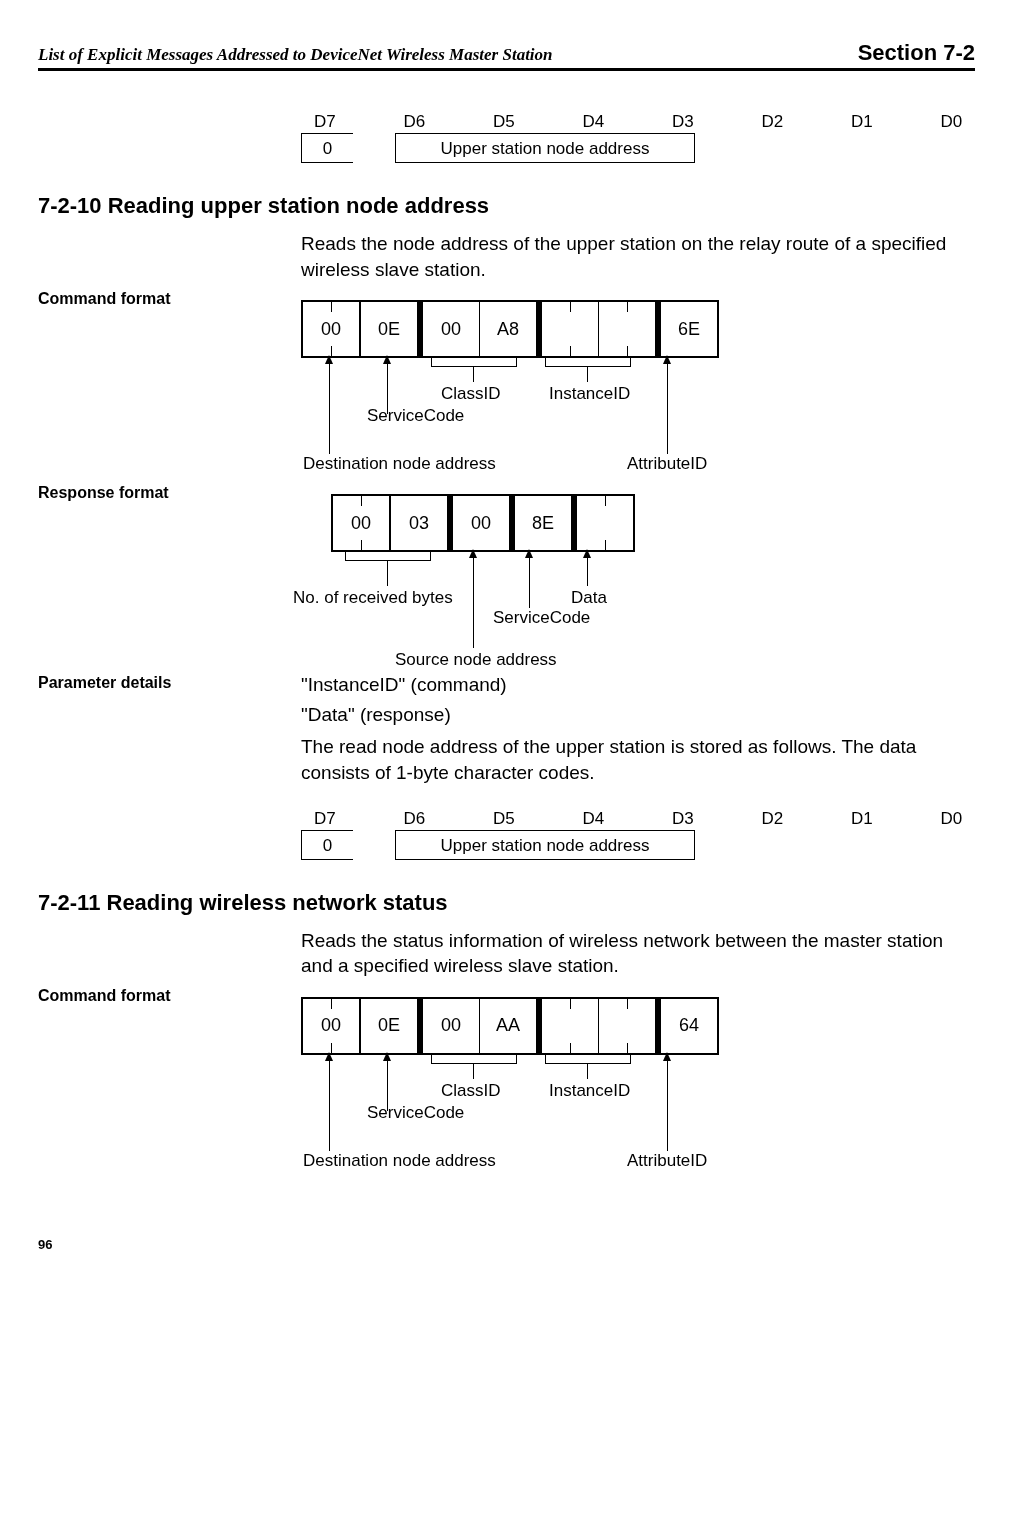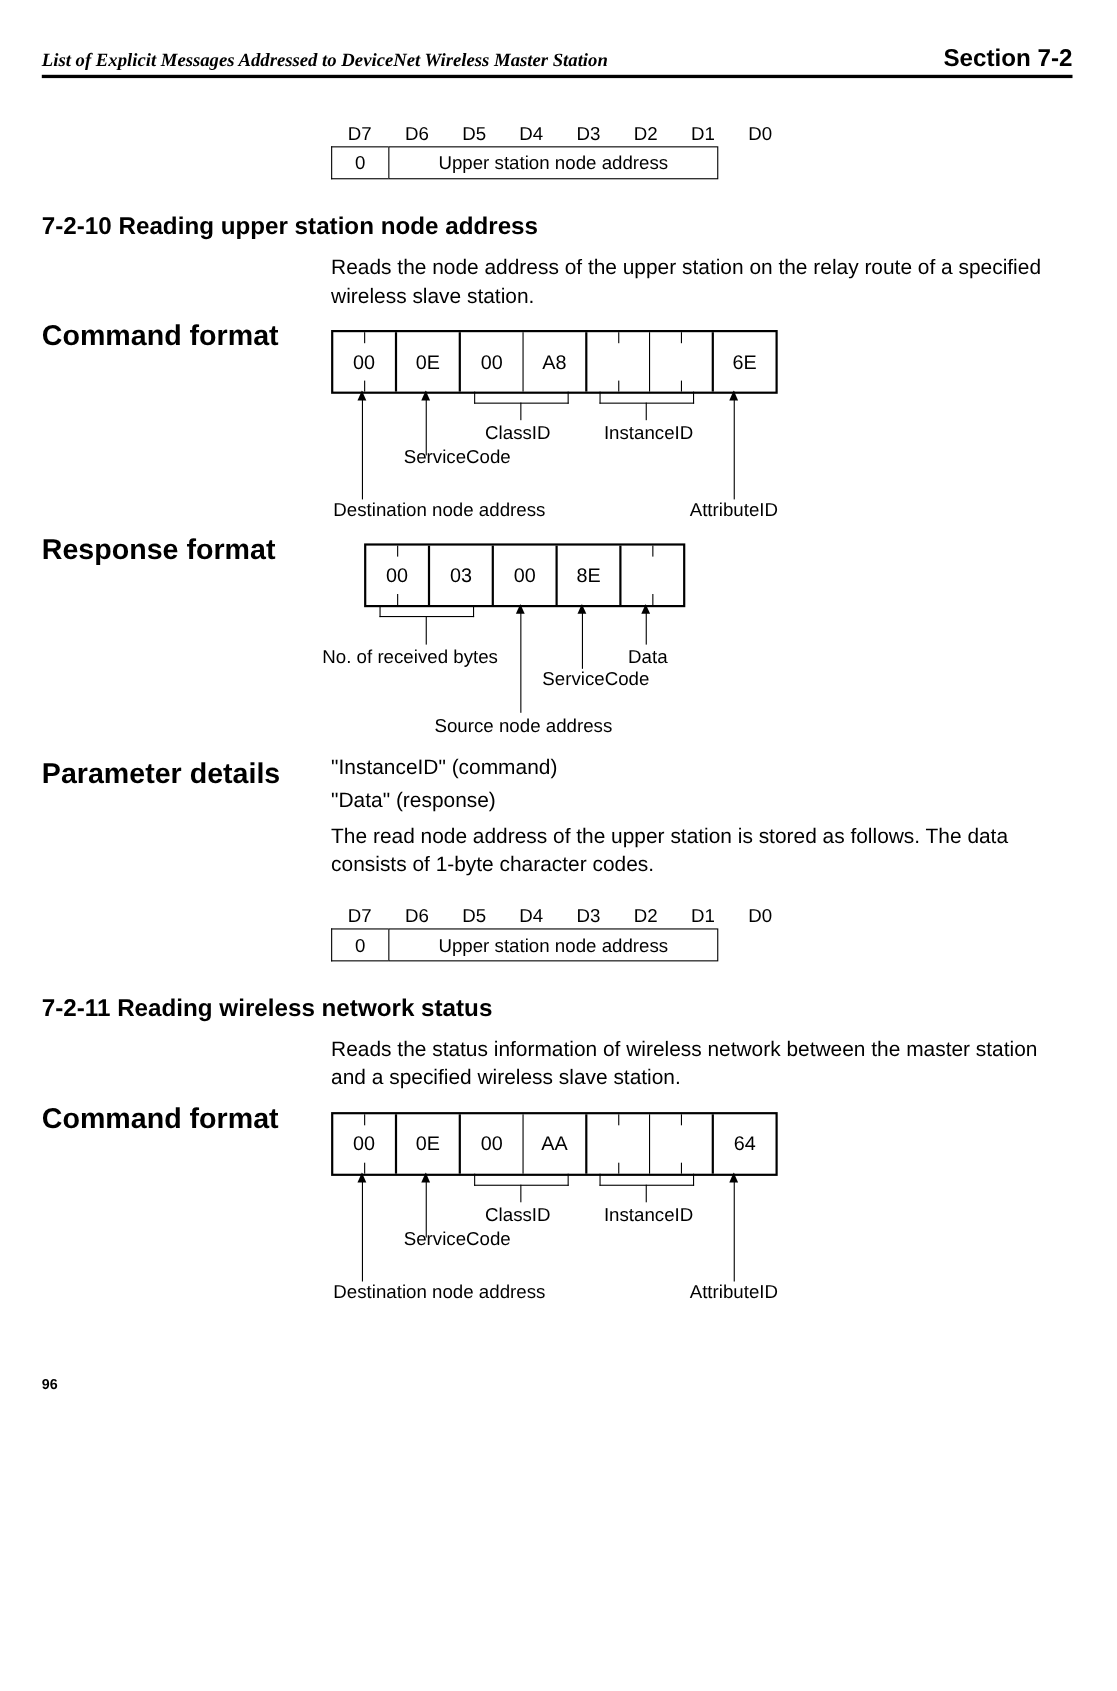--- a/index.html
+++ b/index.html
@@ -22,21 +22,21 @@
   .header-title {
     font-weight: bold;
     font-style: italic;
     font-size: 17px;
     font-family: "Times New Roman", Times, serif;
   }
   .header-section {
     font-weight: bold;
     font-size: 22px;
   }
-  .bit-row { display: flex; }
+  .bit-row { display: flex; gap: 42px; }
   .bit-hdr {
     width: 52px;
     text-align: center;
     font-size: 17px;
     height: 22px;
     line-height: 22px;
   }
   .bit-cell {
     border: 1.5px solid #000;
     height: 30px;
@@ -52,42 +52,42 @@
     font-weight: bold;
     margin: 30px 0 12px 0;
   }
   .body-p {
     font-size: 19px;
     margin: 0 0 8px 263px;
     line-height: 1.35;
   }
   .sub-h {
     font-weight: bold;
-    font-size: 26px;
+    font-size: 16px;
     margin: 0;
   }
   .two-col {
     display: flex;
     align-items: flex-start;
     margin-top: 4px;
   }
   .two-col .lft { width: 263px; flex-shrink: 0; }
   .two-col .rgt { flex: 1; }
   .diagram { position: relative; }
   .box-row { display: flex; border: 2px solid #000; width: fit-content; }
   .box-cell {
     width: 56px; height: 54px;
     border-right: 1px solid #000;
     display: flex; align-items: center; justify-content: center;
     font-size: 18px;
     position: relative;
   }
   .box-cell.first { border-right: 2px solid #000; }
   .box-cell.last { border-right: none; }
-  .box-cell.thick-r { border-right: 2px solid #000000; }
+  .box-cell.thick-r { border-right: 6px solid #000000; }
   .box-cell .half-tick {
     position: absolute; top: 0; left: 50%;
     width: 1px; height: 10px; background: #000;
   }
   .box-cell .half-tick-b {
     position: absolute; bottom: 0; left: 50%;
     width: 1px; height: 10px; background: #000;
   }
   .lbl { position: absolute; font-size: 17px; white-space: nowrap; }
   .arrow-up {
@@ -219,21 +219,21 @@
       <div style="position:absolute; left:86px; top:76px; width:1px; height:26px; background:#000;"></div>
 
       <span class="lbl" style="left:-8px; top:104px;">No. of received bytes</span>
       <span class="lbl" style="left:270px; top:104px;">Data</span>
       <span class="lbl" style="left:192px; top:124px;">ServiceCode</span>
       <span class="lbl" style="left:94px; top:166px;">Source node address</span>
     </div>
   </div>
 </div>
 
-<div class="two-col" style="margin-top:14px;">
+<div class="two-col" style="margin-top:0;">
   <div class="lft">
       <p class="sub-h">Parameter details</p>
     </div>
   <div class="rgt">
     <p style="font-size:19px; margin:0 0 8px 0;">"InstanceID" (command)</p>
     <p style="font-size:19px; margin:0 0 8px 0;">"Data" (response)</p>
     <p style="font-size:19px; margin:0 0 8px 0; line-height:1.35;">The read node address of the upper station is stored as follows. The data consists of 1-byte character codes.</p>
   </div>
 </div>
 

